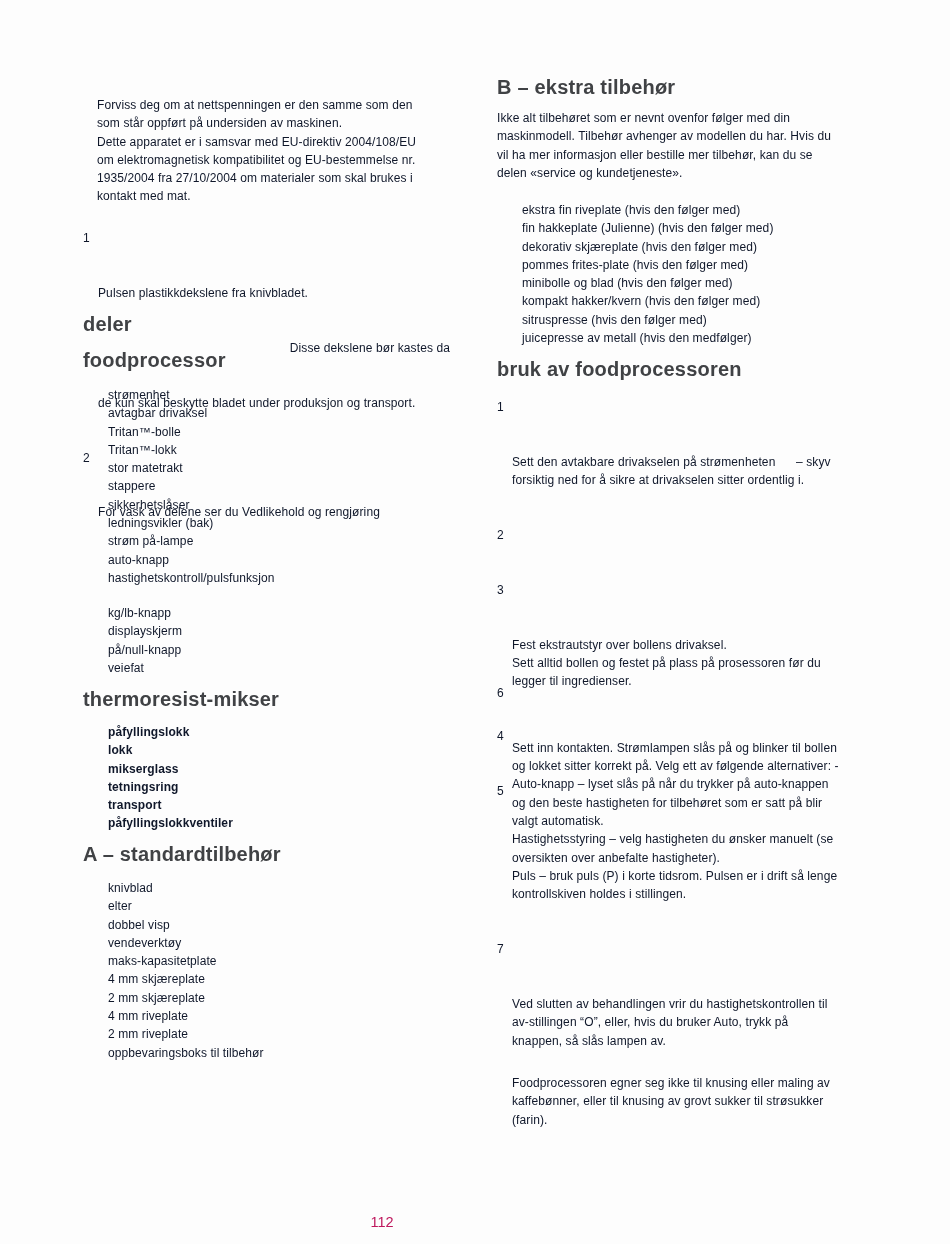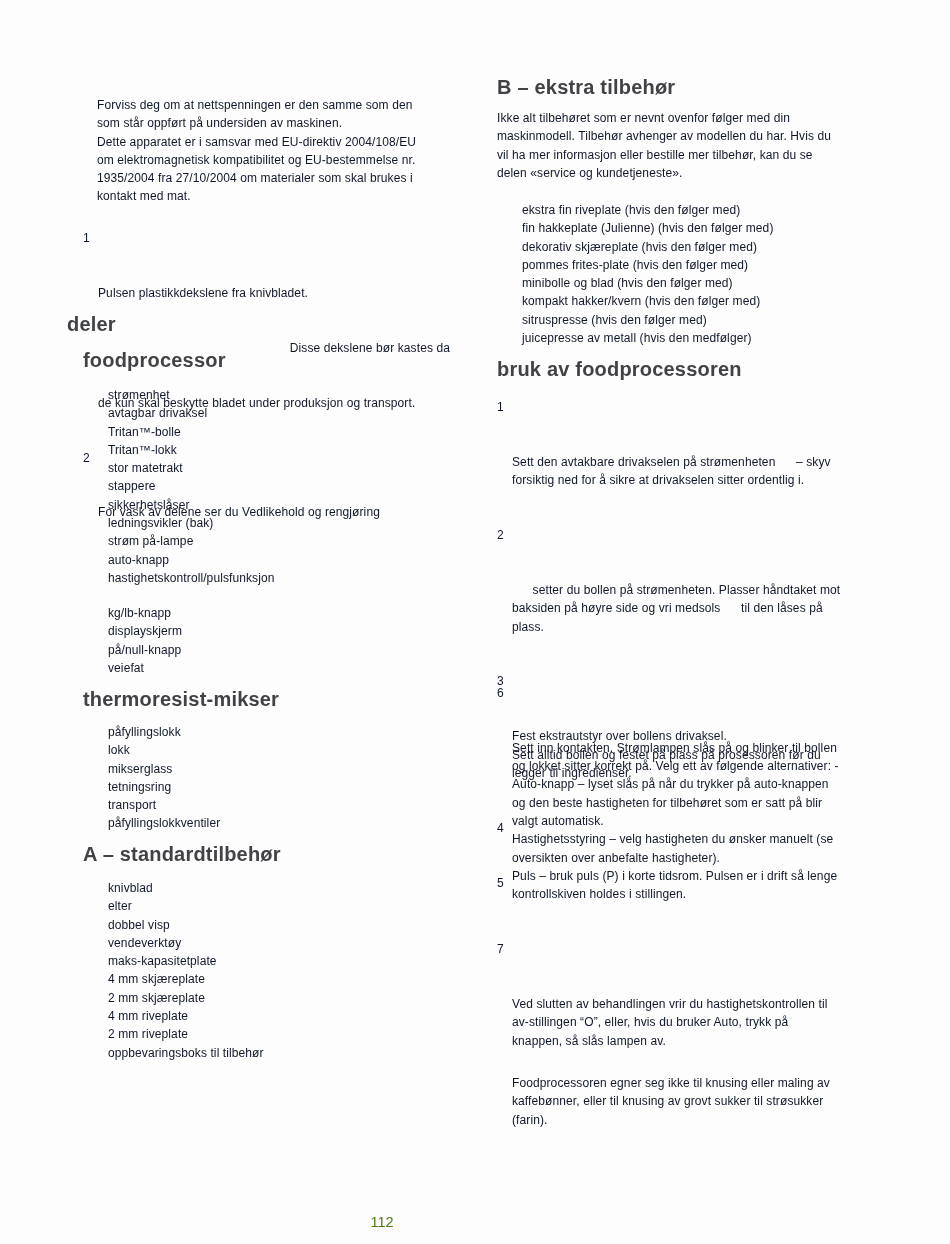--- a/index.html
+++ b/index.html
@@ -34,21 +34,21 @@
   }
   .list-item { white-space: pre; }
   .step { position: relative; padding-left: 15px; }
   .step .num { position: absolute; left: 0; top: 0; }
   .right-line { text-align: right; white-space: pre; }
   .page-number {
     position: absolute;
     left: 0; top: 1214px; width: 764px;
     text-align: center;
     font-size: 14.5px;
-    color: #4d7c0f;
+    color: #be185d;
   }
 </style>
 </head>
 <body>
 
 <div class="page">
 
   <div class="abs body-text" style="top:96px; left:97px; width:370px;">Forviss deg om at nettspenningen er den samme som den
 som står oppført på undersiden av maskinen.
 Dette apparatet er i samsvar med EU-direktiv 2004/108/EU
@@ -62,31 +62,31 @@
       <div>Pulsen plastikkdekslene fra knivbladet.</div>
       <div class="right-line">Disse dekslene bør kastes da</div>
       <div>de kun skal beskytte bladet under produksjon og transport.</div>
     </div>
     <div class="step body-text">
       <span class="num">2</span>
       <div>For vask av delene ser du Vedlikehold og rengjøring</div>
     </div>
   </div>
 
-  <h2 class="abs heading" style="top:314px; left:67px;">deler</h2>
+  <h2 class="abs heading" style="top:314px; left:83px;">deler</h2>
 
   <h2 class="abs heading" style="top:350px; left:83px;">foodprocessor</h2>
 
   <div class="abs body-text" style="top:386px; left:108px;"><div class="list-item">strømenhet</div><div class="list-item">avtagbar drivaksel</div><div class="list-item">Tritan™-bolle</div><div class="list-item">Tritan™-lokk</div><div class="list-item">stor matetrakt</div><div class="list-item">stappere</div><div class="list-item">sikkerhetslåser</div><div class="list-item">ledningsvikler (bak)</div><div class="list-item">strøm på-lampe</div><div class="list-item">auto-knapp</div><div class="list-item">hastighetskontroll/pulsfunksjon</div></div>
 
   <div class="abs body-text" style="top:604px; left:108px;"><div class="list-item">kg/lb-knapp</div><div class="list-item">displayskjerm</div><div class="list-item">på/null-knapp</div><div class="list-item">veiefat</div></div>
 
   <h2 class="abs heading" style="top:689px; left:83px;">thermoresist-mikser</h2>
 
-  <div class="abs body-text" style="top:723px; left:108px;"><div class="list-item">påfyllingslokk</div><div class="list-item">lokk</div><div class="list-item">mikserglass</div><div class="list-item">tetningsring</div><div class="list-item">transport</div><div class="list-item">påfyllingslokkventiler</div></div>
+  <div class="abs body-text" style="top:723px; left:108px;font-weight:bold;"><div class="list-item">påfyllingslokk</div><div class="list-item">lokk</div><div class="list-item">mikserglass</div><div class="list-item">tetningsring</div><div class="list-item">transport</div><div class="list-item">påfyllingslokkventiler</div></div>
 
   <h2 class="abs heading" style="top:844px; left:83px;">A – standardtilbehør</h2>
 
   <div class="abs body-text" style="top:879px; left:108px;"><div class="list-item">knivblad</div><div class="list-item">elter</div><div class="list-item">dobbel visp</div><div class="list-item">vendeverktøy</div><div class="list-item">maks-kapasitetplate</div><div class="list-item">4 mm skjæreplate</div><div class="list-item">2 mm skjæreplate</div><div class="list-item">4 mm riveplate</div><div class="list-item">2 mm riveplate</div><div class="list-item">oppbevaringsboks til tilbehør</div></div>
 
   <h2 class="abs heading" style="top:77px; left:497px;">B – ekstra tilbehør</h2>
 
   <div class="abs body-text" style="top:109px; left:497px; width:380px;">Ikke alt tilbehøret som er nevnt ovenfor følger med din
 maskinmodell. Tilbehør avhenger av modellen du har. Hvis du
 vil ha mer informasjon eller bestille mer tilbehør, kan du se
@@ -97,23 +97,20 @@
   <h2 class="abs heading" style="top:359px; left:497px;text-align:right;">bruk av foodprocessoren</h2>
 
   <div class="abs" style="top:398px; left:497px; width:380px;">
     <div class="step body-text">
       <span class="num">1</span>
       <div>Sett den avtakbare drivakselen på strømenheten      – skyv
 forsiktig ned for å sikre at drivakselen sitter ordentlig i.</div>
     </div>
     <div class="step body-text">
       <span class="num">2</span>
-      <div>      setter du bollen på strømenheten. Plasser håndtaket mot
-baksiden på høyre side og vri medsols      til den låses på
-plass.</div>
     </div>
     <div class="step body-text">
       <span class="num">3</span>
       <div>Fest ekstrautstyr over bollens drivaksel.
 Sett alltid bollen og festet på plass på prosessoren før du
 legger til ingredienser.</div>
     </div>
     <div class="step body-text">
       <span class="num">4</span>
     </div>

